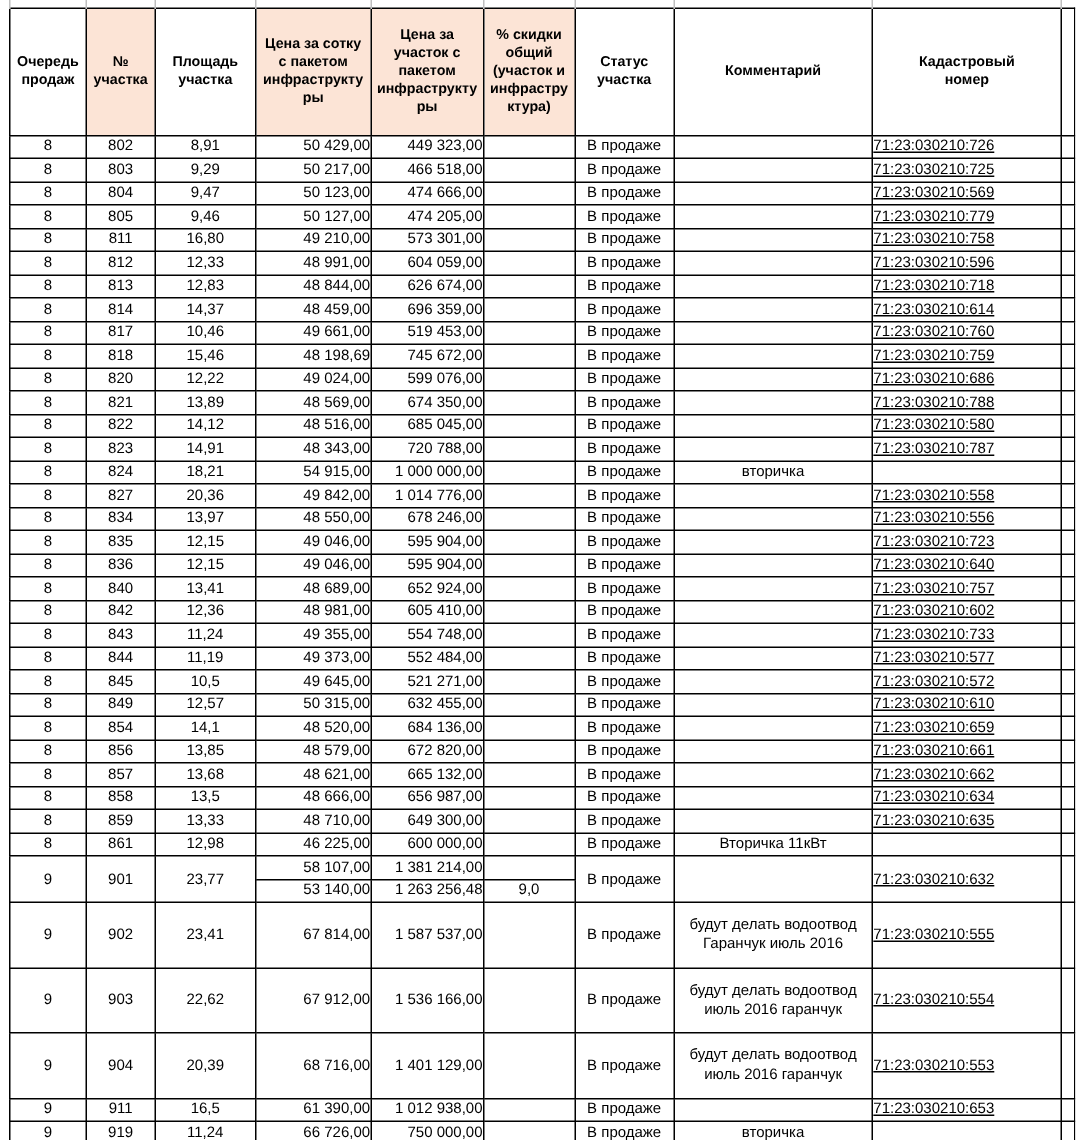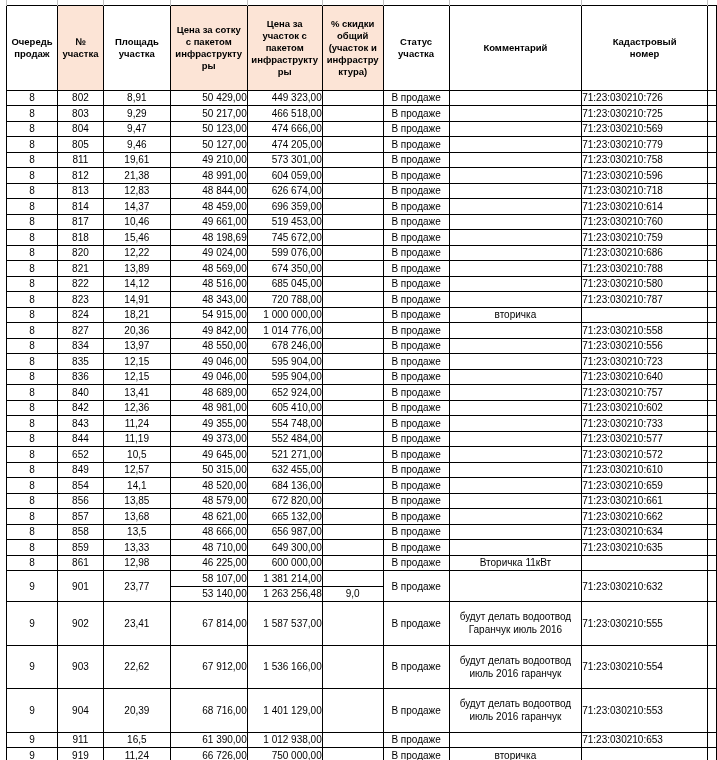--- a/index.html
+++ b/index.html
@@ -36,21 +36,21 @@
   }
   tr.head th.white { background:#ffffff; }
   tr.head th .wrapbox { display:inline-block; max-width:68px; word-wrap:break-word; overflow-wrap:break-word; }
   tr.head th .wrapbox.narrow { max-width:52px;text-align:center; }
   
   td.fill { background:#fce4d6; }
   td.c { text-align:center; }
   td.price { text-align:right; padding-right:3px; font-weight:bold; background:#fce4d6; white-space:nowrap; }
   td.status { text-align:center; padding-left:3px; white-space:nowrap; }
   td.comment { text-align:center; line-height:12px;margin-top:10px; }
-  td.cad { text-align:left; padding-left:3px; white-space:nowrap; }
+  td.cad { text-align:left; padding-left:3px; white-space:nowrap;text-decoration:underline; }
   td.topalign { vertical-align:top; padding-top:1px; }
   tr.r { height:15.5px; }
   tr.r-sub { height:15.5px; }
   tr.r-tall { height:43.5px; }
   
   td.gut { border:none; border-bottom:1px solid #d9d9d9; border-right:1px solid #d9d9d9; background:#ffffff; }
 </style>
 </head>
 <body>
 
@@ -137,33 +137,33 @@
           <td class="price">474 205,00</td>
           <td class="c fill"></td>
           <td class="status">В продаже</td>
           <td class="comment"></td>
           <td class="cad">71:23:030210:779</td>
           <td class="gut"></td>
         </tr>
         <tr class="r">
           <td class="c">8</td>
           <td class="c fill">811</td>
-          <td class="c">19,61</td>
+          <td class="c">16,80</td>
           <td class="price">49 210,00</td>
           <td class="price">573 301,00</td>
           <td class="c fill"></td>
           <td class="status">В продаже</td>
           <td class="comment"></td>
           <td class="cad">71:23:030210:758</td>
           <td class="gut"></td>
         </tr>
         <tr class="r">
           <td class="c">8</td>
           <td class="c fill">812</td>
-          <td class="c">21,38</td>
+          <td class="c">12,33</td>
           <td class="price">48 991,00</td>
           <td class="price">604 059,00</td>
           <td class="c fill"></td>
           <td class="status">В продаже</td>
           <td class="comment"></td>
           <td class="cad">71:23:030210:596</td>
           <td class="gut"></td>
         </tr>
         <tr class="r">
           <td class="c">8</td>
@@ -364,21 +364,21 @@
           <td class="price">49 373,00</td>
           <td class="price">552 484,00</td>
           <td class="c fill"></td>
           <td class="status">В продаже</td>
           <td class="comment"></td>
           <td class="cad">71:23:030210:577</td>
           <td class="gut"></td>
         </tr>
         <tr class="r">
           <td class="c">8</td>
-          <td class="c fill">652</td>
+          <td class="c fill">845</td>
           <td class="c">10,5</td>
           <td class="price">49 645,00</td>
           <td class="price">521 271,00</td>
           <td class="c fill"></td>
           <td class="status">В продаже</td>
           <td class="comment"></td>
           <td class="cad">71:23:030210:572</td>
           <td class="gut"></td>
         </tr>
         <tr class="r">

